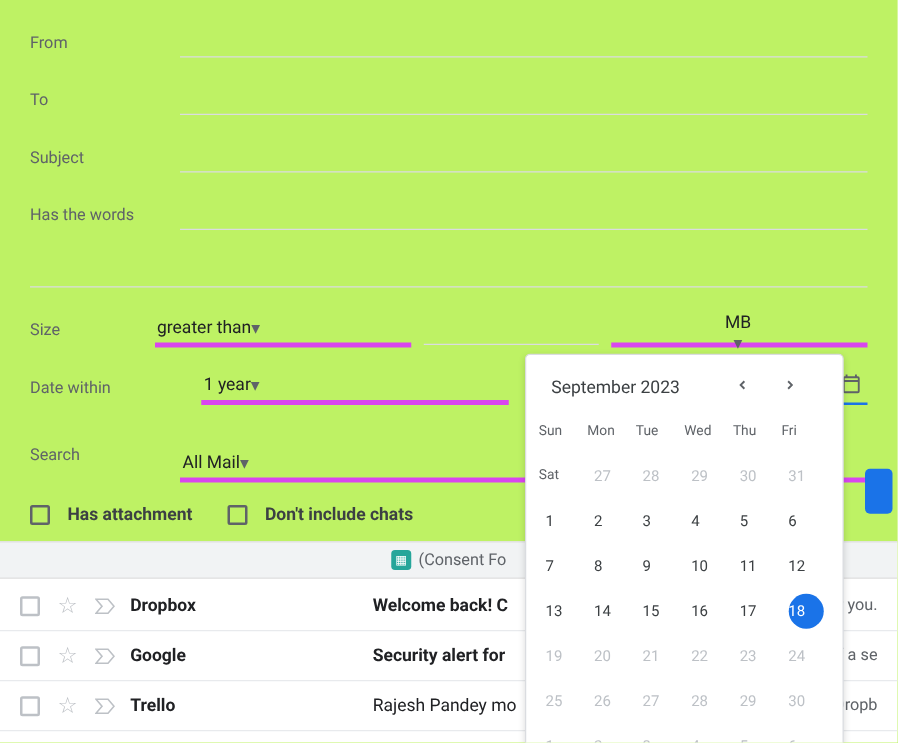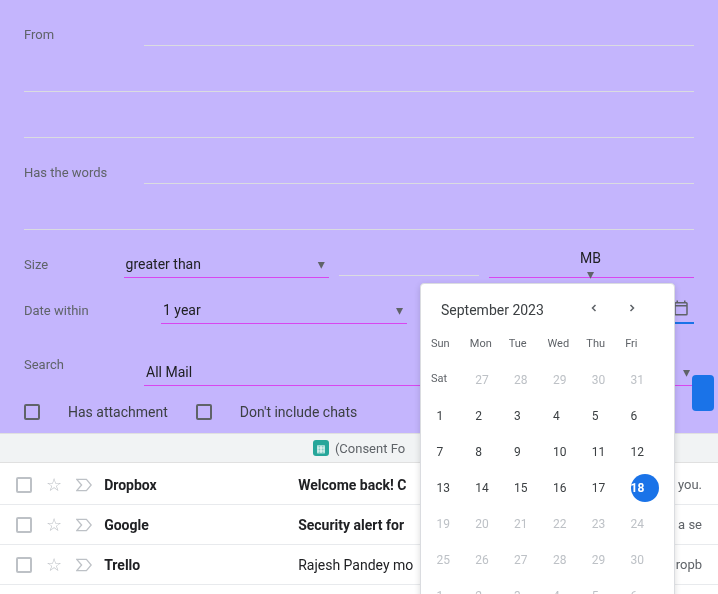--- a/index.html
+++ b/index.html
@@ -1,32 +1,32 @@
 <!DOCTYPE html>
 <html><head>
 <meta charset="utf-8">
 <style>
 * { box-sizing: border-box; margin: 0; padding: 0; }
 body { font-family: Roboto, Arial, sans-serif; font-size: 13px; color: #202124; background: #fff; width: 718px; height: 594px; overflow: hidden; position: relative; }
-.search-panel { padding: 20px 24px 14px 24px; background: #c4b5fd; }
+.search-panel { padding: 20px 24px 14px 24px; background: #bef264; }
 .row { display: flex; align-items: center; margin-bottom: 18px; min-height: 28px; }
 .label { width: 120px; color: #5f6368; font-size: 13px; }
 .input-line { flex: 1; border: none; border-bottom: 1px solid #dadce0; height: 24px; font-size: 14px; outline: none; background: transparent; padding: 2px 0; }
-.select { display: flex; align-items: center; justify-content: space-between; border-bottom: 1px solid #d946ef; height: 28px; padding: 0 4px 0 2px; cursor: pointer; font-size: 14px; color: #202124; }
+.select { display: flex; align-items: center; border-bottom: 4px solid #d946ef; height: 28px; padding: 0 4px 0 2px; cursor: pointer; font-size: 14px; color: #202124; }
 .select .arrow { color: #5f6368; }
 .size-row .select { width: 246px; }
 .size-value { width: 140px; margin: 0 10px; }
 .size-unit { width: 108px; flex-direction: column; }
 .date-row .select { width: 246px; margin-left: 17px; }
 .date-input-wrap { display: flex; align-items: center; flex: 1; margin-left: 30px; border-bottom: 2px solid #1a73e8; height: 28px; }
 .date-input { flex: 1; border: none; outline: none; font-size: 14px; background: transparent; }
 .cal-icon { color: #5f6368; cursor: pointer; padding: 0 4px; }
 .search-row .select { flex: 1; margin-top: 16px; }
 .check-row { display: flex; align-items: center; gap: 28px; margin-top: 6px; }
-.check-item { display: flex; align-items: flex-end; gap: 28px; cursor: pointer; color: #3c4043; font-size: 14px; }
+.check-item { display: flex; align-items: flex-end; gap: 14px; cursor: pointer; color: #3c4043; font-size: 14px; font-weight: bold; }
 .chk { width: 16px; height: 16px; border: 2px solid #5f6368; border-radius: 2px; }
 .blue-btn { position: absolute; top: 375px; right: 4px; width: 22px; height: 36px; background: #1a73e8; border-radius: 4px; }
 .consent-bar { position: absolute; top: 433px; left: 0; right: 0; height: 30px; background: #f1f3f4; display: flex; align-items: center; justify-content: center; gap: 6px; color: #5f6368; font-size: 13px; border-top: 1px solid #e0e0e0; border-bottom: 1px solid #e0e0e0; }
 .consent-icon { width: 16px; height: 16px; background: #26a69a; border-radius: 3px; display: flex; align-items: center; justify-content: center; color: #fff; font-size: 10px; }
 .mail-list { position: absolute; top: 465px; left: 0; right: 0; }
 .mail-row { display: flex; align-items: center; height: 40px; border-bottom: 1px solid #e8eaed; padding: 0 16px; gap: 14px; font-size: 14px; }
 .mail-chk { width: 16px; height: 16px; border: 2px solid #bdc1c6; border-radius: 2px; cursor: pointer; }
 .star { color: #bdc1c6; cursor: pointer; font-size: 18px; line-height: 1; }
 .important { width: 14px; cursor: pointer; }
 .important svg { display: block; }
@@ -36,39 +36,41 @@
 .trail { color: #5f6368; font-size: 13px; white-space: nowrap; }
 .datepicker { position: absolute; top: 283px; left: 420px; width: 255px; background: #fff; border: 1px solid #dadce0; border-radius: 4px; box-shadow: 0 2px 6px rgba(0,0,0,0.15); z-index: 50; }
 .dp-head { display: flex; align-items: center; justify-content: space-between; padding: 14px 32px 10px 20px; }
 .dp-title { font-size: 14px; color: #3c4043; }
 .dp-nav { display: flex; gap: 18px; color: #5f6368; }
 .dp-nav span { cursor: pointer; padding: 4px; }
 .dp-grid { display: grid; grid-template-columns: repeat(6, 1fr); padding: 0 10px 6px 10px; row-gap: 8px; column-gap: 0; }
 .dp-dow { font-size: 11px; color: #5f6368; padding: 6px 0 8px 0; }
 .dp-day { font-size: 12px; color: #3c4043; width: 28px; height: 28px; line-height: 28px; margin: 0 auto; border-radius: 50%; cursor: pointer; }
 .dp-day.muted { color: #bdc1c6; }
-.dp-day.sel { background: #1a73e8; color: #fff; font-weight: 700; }
+.dp-day.sel { background: #1a73e8; color: #fff; font-weight: 400; }
 .dp-foot { display: flex; justify-content: space-between; padding: 10px 20px 14px 20px; font-size: 13px; color: #3c4043; }
 .dp-foot span { cursor: pointer; font-weight: 500; }
 </style>
 </head>
 <body>
 
 <div class="search-panel">
 
   <div class="row">
     <div class="label">From</div>
     <input class="input-line" value="" style="">
   </div>
 
   <div class="row">
-    <input class="input-line" value="" style="">
-  </div>
-
-  <div class="row">
+    <div class="label">To</div>
+    <input class="input-line" value="" style="">
+  </div>
+
+  <div class="row">
+    <div class="label">Subject</div>
     <input class="input-line" value="" style="">
   </div>
 
   <div class="row">
     <div class="label">Has the words</div>
     <input class="input-line" value="" style="">
   </div>
 
   <div class="row">
     <input class="input-line" value="" style="">

